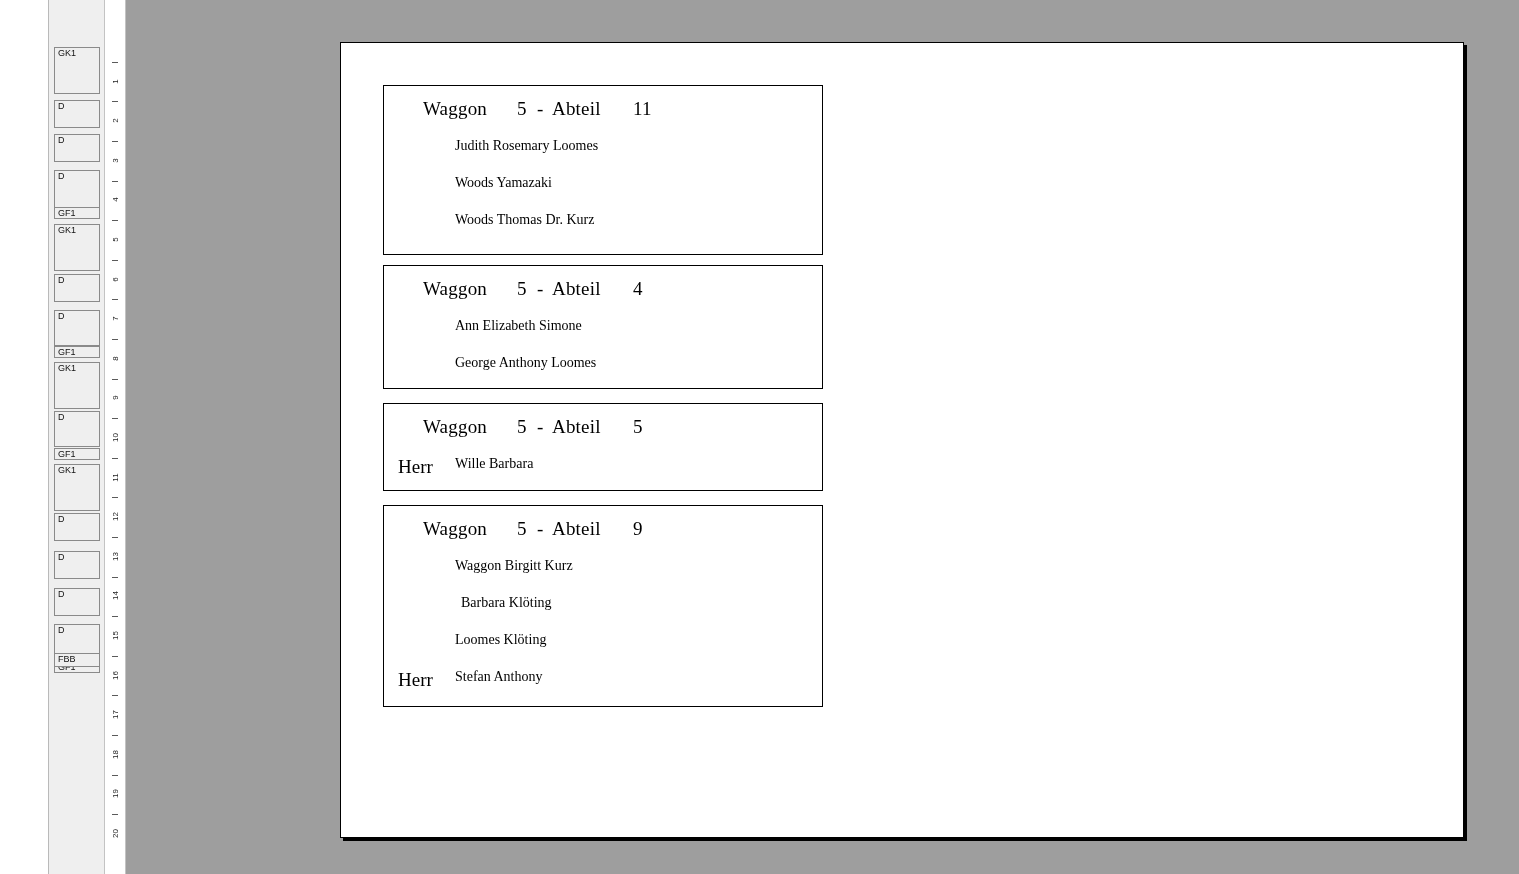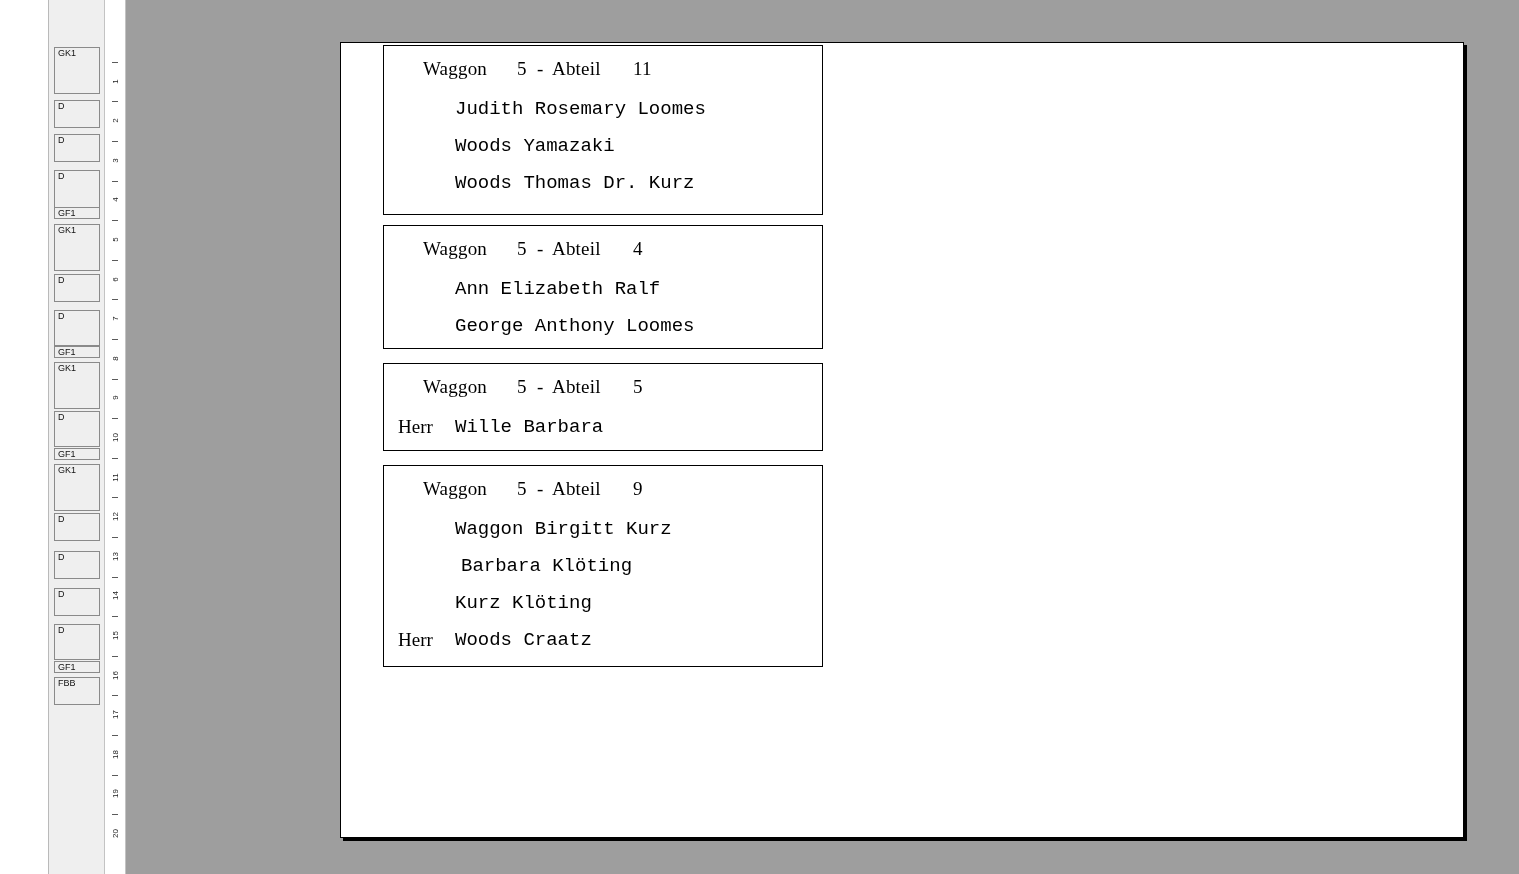--- a/index.html
+++ b/index.html
@@ -107,34 +107,35 @@
     box-shadow: 3px 3px 0 0 #000000;
     box-sizing: border-box;
   }
 
   
   .label-frame {
     position: absolute;
     box-sizing: border-box;
     border: 1px solid #000000;
     background: #ffffff;
+    margin-top: 40px;
   }
   .lf-title {
     position: absolute;
     white-space: pre;
     font-family: "Liberation Serif", serif;
     font-size: 19px;
     color: #000;
     letter-spacing: 0.2px;
   }
   .lf-name {
     position: absolute;
     white-space: pre;
-    font-family: Liberation Mono, monospace;
-    font-size: 19px;
+    font-family: Liberation Serif, serif;
+    font-size: 14px;
     color: #000;
   }
   .lf-salut {
     position: absolute;
     white-space: pre;
     font-family: "Liberation Serif", serif;
     font-size: 19px;
     color: #000;
   }
 </style>
@@ -157,21 +158,21 @@
       <div class="band" style="top: 346px; height: 12px;"><span>GF1</span></div>
       <div class="band" style="top: 362px; height: 47px;"><span>GK1</span></div>
       <div class="band" style="top: 411px; height: 36px;"><span>D</span></div>
       <div class="band" style="top: 448px; height: 12px;"><span>GF1</span></div>
       <div class="band" style="top: 464px; height: 47px;"><span>GK1</span></div>
       <div class="band" style="top: 513px; height: 28px;"><span>D</span></div>
       <div class="band" style="top: 551px; height: 28px;"><span>D</span></div>
       <div class="band" style="top: 588px; height: 28px;"><span>D</span></div>
       <div class="band" style="top: 624px; height: 36px;"><span>D</span></div>
       <div class="band" style="top: 661px; height: 12px;"><span>GF1</span></div>
-      <div class="band" style="top: 677px; height: 28px;"><span>FBB</span></div>
+      <div class="band" style="top: 653px; height: 14px;"><span>FBB</span></div>
     </div>
 
   <div class="ruler">
       <div class="rtick" style="top: 61.8px;"></div>
       <div class="rnum" style="top: 76.6px;">1</div>
       <div class="rtick" style="top: 101.4px;"></div>
       <div class="rnum" style="top: 116.2px;">2</div>
       <div class="rtick" style="top: 141px;"></div>
       <div class="rnum" style="top: 155.8px;">3</div>
       <div class="rtick" style="top: 180.6px;"></div>
@@ -221,40 +222,40 @@
           <div class="lf-name" style="left: 71px; top: 52px;">Judith Rosemary Loomes</div>
           <div class="lf-name" style="left: 71px; top: 89px;">Woods Yamazaki</div>
           <div class="lf-name" style="left: 71px; top: 126px;">Woods Thomas Dr. Kurz</div>
         </div>
         <div class="label-frame" style="left: 42px; top: 182px; width: 440px; height: 124px;">
           <div class="lf-title" style="left: 39px; top: 12px;">Waggon</div>
           <div class="lf-title" style="left: 133px; top: 12px;">5</div>
           <div class="lf-title" style="left: 153px; top: 12px;">-</div>
           <div class="lf-title" style="left: 168px; top: 12px;">Abteil</div>
           <div class="lf-title" style="left: 249px; top: 12px;">4</div>
-          <div class="lf-name" style="left: 71px; top: 52px;">Ann Elizabeth Ralf</div>
+          <div class="lf-name" style="left: 71px; top: 52px;">Ann Elizabeth Simone</div>
           <div class="lf-name" style="left: 71px; top: 89px;">George Anthony Loomes</div>
         </div>
         <div class="label-frame" style="left: 42px; top: 320px; width: 440px; height: 88px;">
           <div class="lf-title" style="left: 39px; top: 12px;">Waggon</div>
           <div class="lf-title" style="left: 133px; top: 12px;">5</div>
           <div class="lf-title" style="left: 153px; top: 12px;">-</div>
           <div class="lf-title" style="left: 168px; top: 12px;">Abteil</div>
           <div class="lf-title" style="left: 249px; top: 12px;">5</div>
           <div class="lf-salut" style="left: 14px; top: 52px;">Herr</div>
           <div class="lf-name" style="left: 71px; top: 52px;">Wille Barbara</div>
         </div>
         <div class="label-frame" style="left: 42px; top: 422px; width: 440px; height: 202px;">
           <div class="lf-title" style="left: 39px; top: 12px;">Waggon</div>
           <div class="lf-title" style="left: 133px; top: 12px;">5</div>
           <div class="lf-title" style="left: 153px; top: 12px;">-</div>
           <div class="lf-title" style="left: 168px; top: 12px;">Abteil</div>
           <div class="lf-title" style="left: 249px; top: 12px;">9</div>
           <div class="lf-name" style="left: 71px; top: 52px;">Waggon Birgitt Kurz</div>
           <div class="lf-name" style="left: 77px; top: 89px;">Barbara Klöting</div>
-          <div class="lf-name" style="left: 71px; top: 126px;">Kurz Klöting</div>
+          <div class="lf-name" style="left: 71px; top: 126px;">Loomes Klöting</div>
           <div class="lf-salut" style="left: 14px; top: 163px;">Herr</div>
-          <div class="lf-name" style="left: 71px; top: 163px;">Woods Craatz</div>
+          <div class="lf-name" style="left: 71px; top: 163px;">Stefan Anthony</div>
         </div>
       </div>
   </div>
 
 </div>
 
 </body></html>

